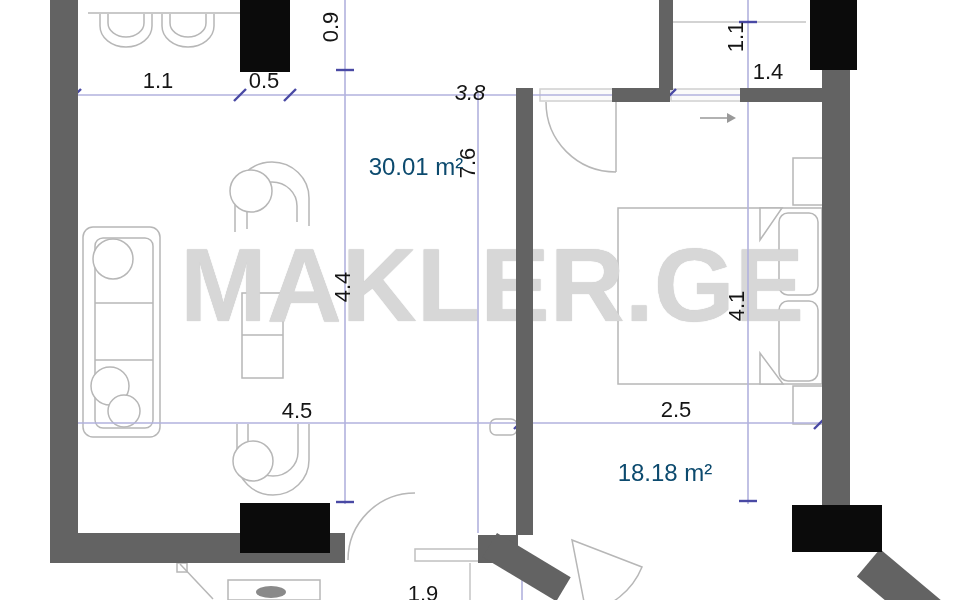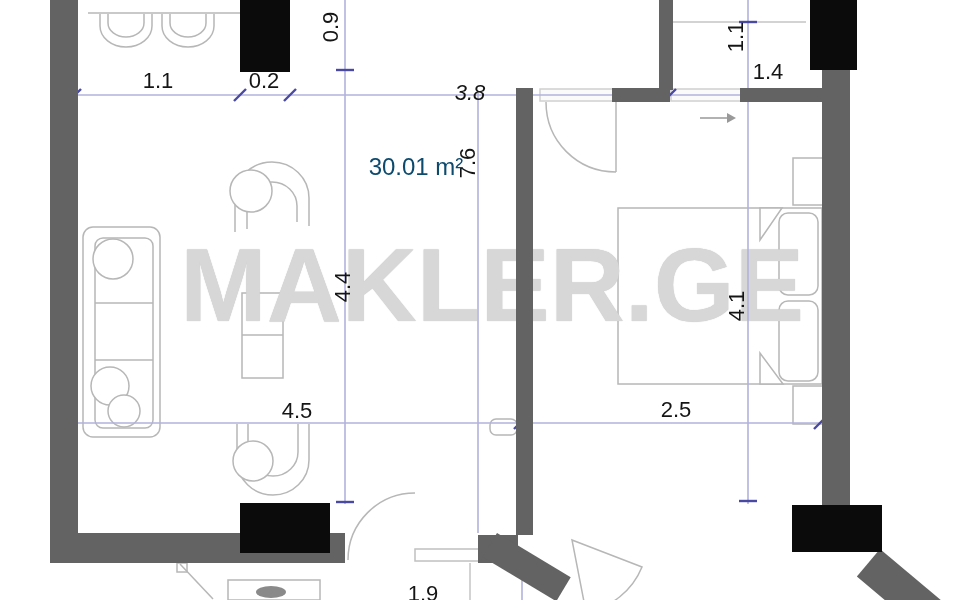--- a/index.html
+++ b/index.html
@@ -147,27 +147,28 @@
   <div class="wall" style="left:659px;top:0;width:14px;height:90px;"></div>
   <div class="wall" style="left:822px;top:66px;width:28px;height:440px;"></div>
   <div class="wall diag" style="left:880px;top:549px;width:104px;height:36px;transform:rotate(40deg);"></div>
 
   <div class="blk" style="left:240px;top:0;width:50px;height:72px;"></div>
   <div class="blk" style="left:810px;top:0;width:47px;height:70px;"></div>
   <div class="blk" style="left:240px;top:503px;width:90px;height:50px;"></div>
   <div class="blk" style="left:792px;top:505px;width:90px;height:47px;"></div>
 
   <div class="lbl" style="left:158px;top:81px;">1.1</div>
-  <div class="lbl" style="left:264px;top:81px;">0.2</div>
+  <div class="lbl" style="left:264px;top:81px;">0.5</div>
   <div class="lbl" style="left:470px;top:93px;font-style:italic;">3.8</div>
   <div class="lbl" style="left:768px;top:72px;">1.4</div>
   <div class="lbl rot" style="left:331px;top:27px;">0.9</div>
   <div class="lbl rot" style="left:736px;top:37px;">1.1</div>
   <div class="lbl rot" style="left:468px;top:163px;">7.6</div>
   <div class="lbl rot" style="left:343px;top:287px;">4.4</div>
   <div class="lbl rot" style="left:737px;top:306px;">4.1</div>
   <div class="lbl" style="left:297px;top:411px;">4.5</div>
   <div class="lbl" style="left:676px;top:410px;">2.5</div>
   <div class="lbl" style="left:423px;top:594px;">1.9</div>
 
   <div class="lbl area" style="left:416px;top:167px;">30.01 m²</div>
+  <div class="lbl area" style="left:665px;top:473px;">18.18 m²</div>
 
 </div>
 
 </body></html>

